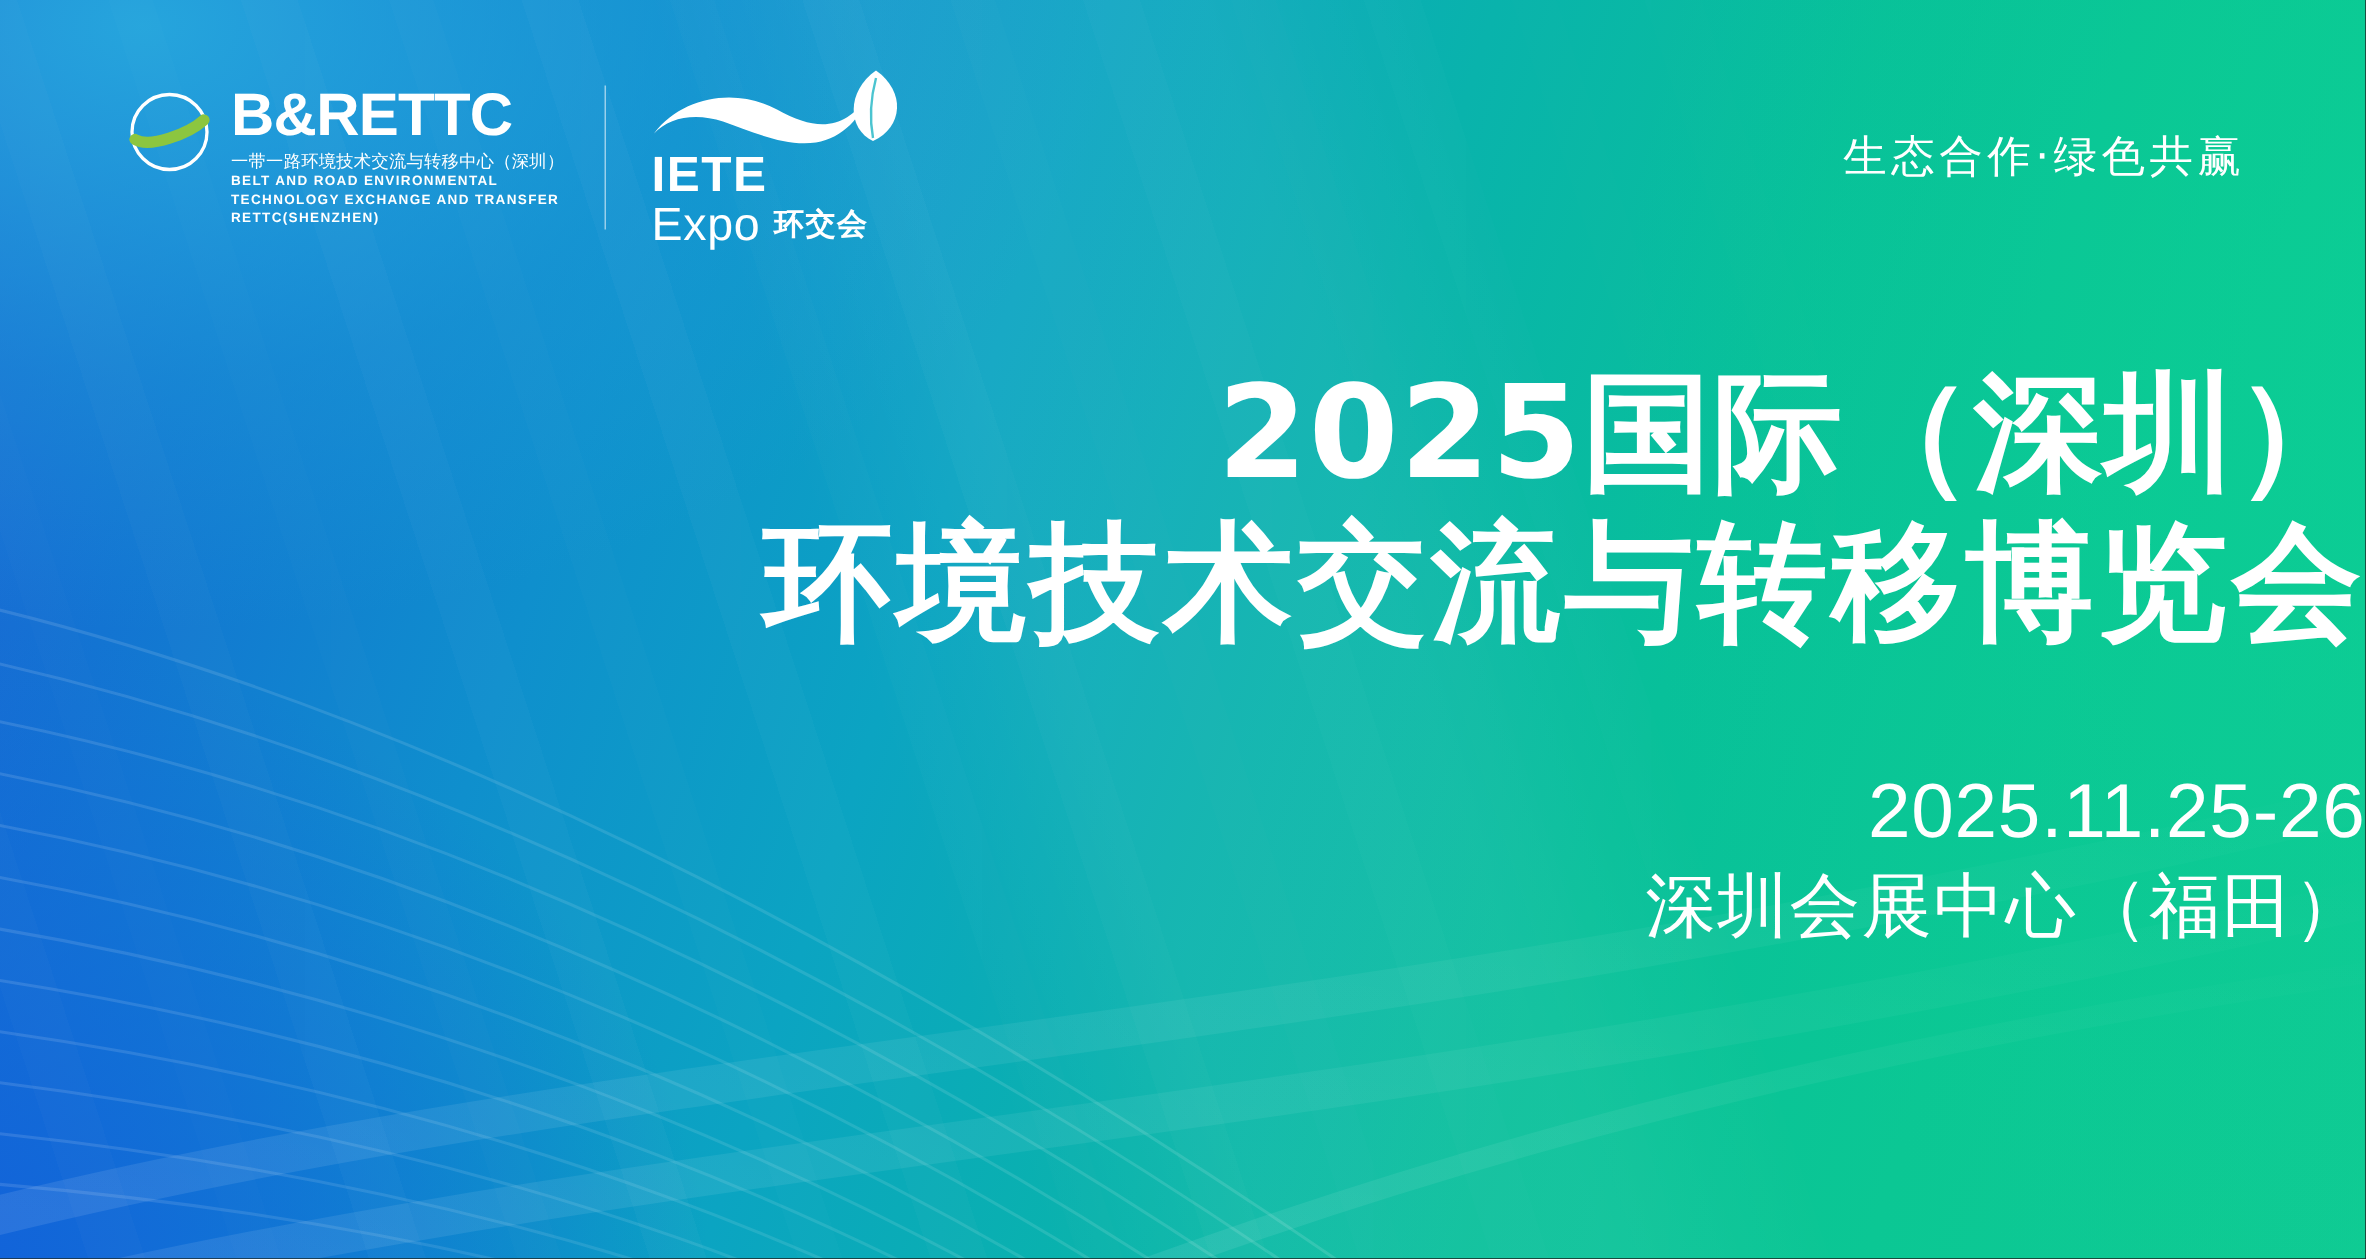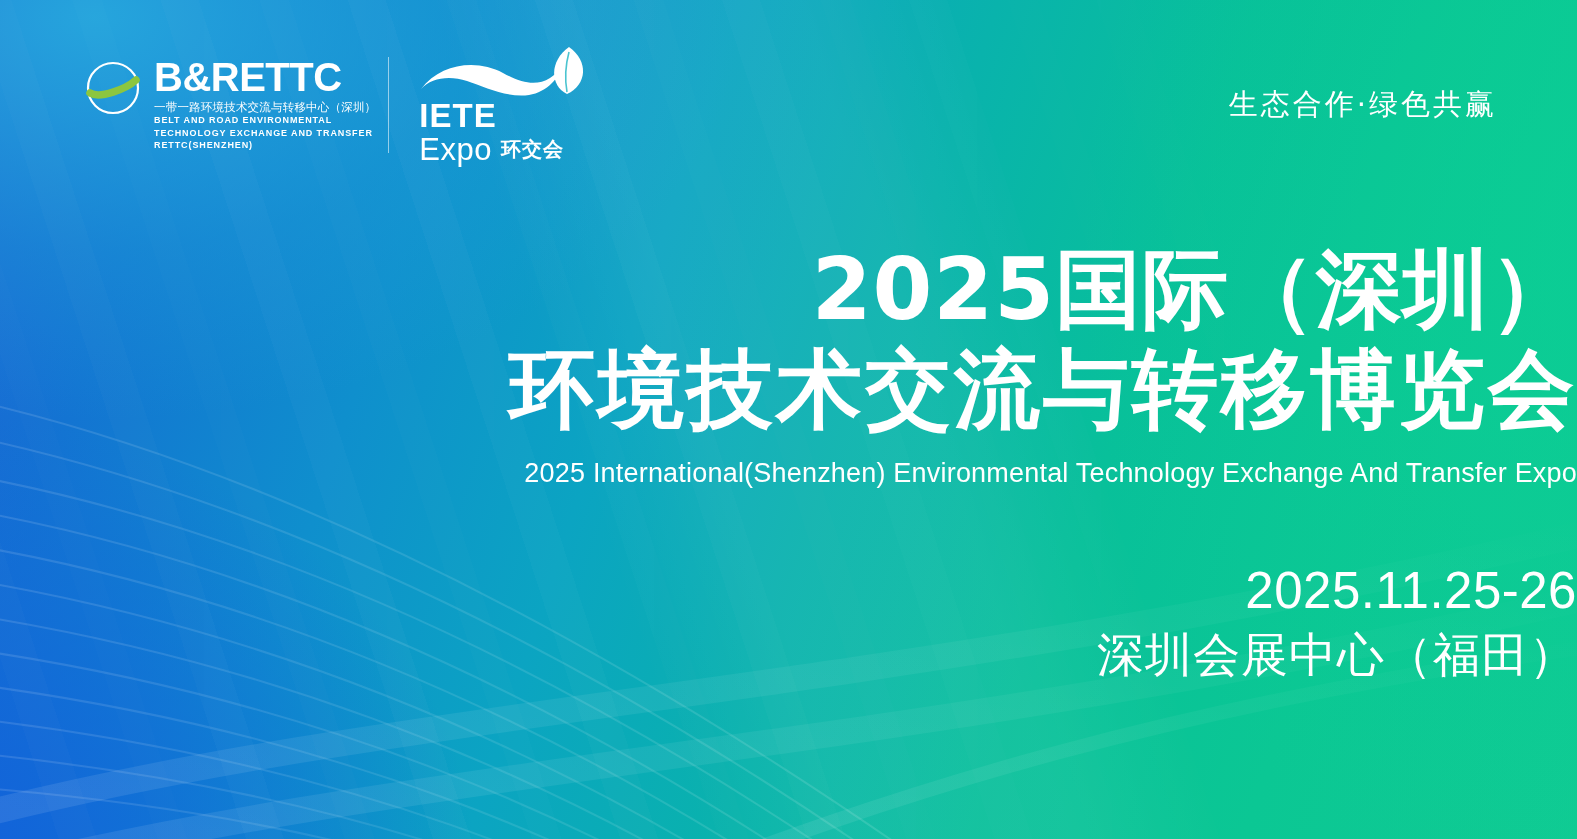--- a/index.html
+++ b/index.html
@@ -107,21 +107,21 @@
     display: flex;
     align-items: center;
     gap: 0;
   }
 
   
   .brettc {
     display: flex;
     align-items: flex-start;
     gap: 12px;
-    padding-right: 12px;
+    padding-right: 27px;
     border-right: 1px solid rgba(255,255,255,0.55);
     height: 96px;
   }
   .brettc-mark { flex: 0 0 auto; margin-top: 2px; }
   .brettc-text { display: flex; flex-direction: column; }
   .brettc-word {
     color: #ffffff;
     font-size: 40px;
     font-weight: 700;
     letter-spacing: -0.5px;
@@ -336,18 +336,17 @@
       </div>
 
     </div>
 
     <div class="slogan">生态合作·绿色共赢</div>
   </div>
 
   <div class="main">
     <div class="title-cn-1">2025国际（深圳）</div>
     <div class="title-cn-2">环境技术交流与转移博览会</div>
-    <div class="title-en">2025 International(Shenzhen) Environmental Technology Exchange And Transfer Expo</div>
     <div class="date">2025.11.25-26</div>
     <div class="venue">深圳会展中心（福田）</div>
   </div>
 
 </div>
 
 </body></html>

